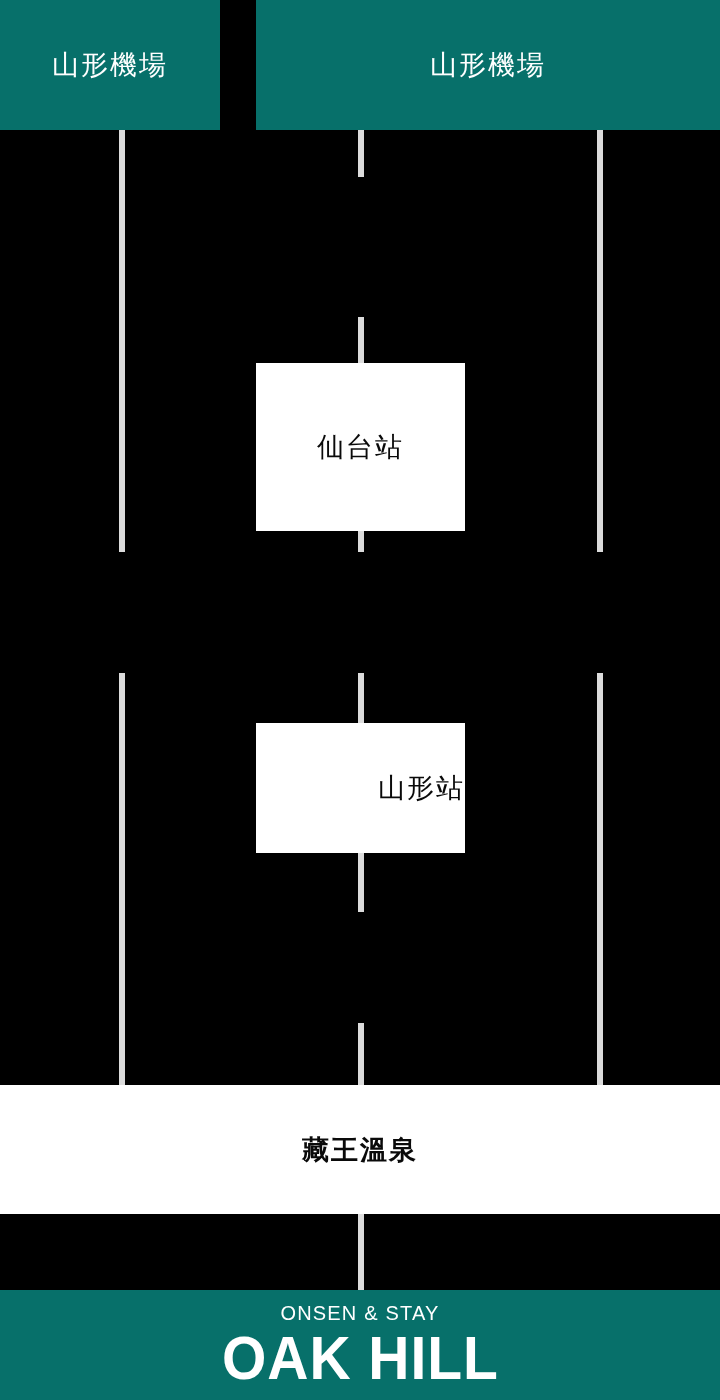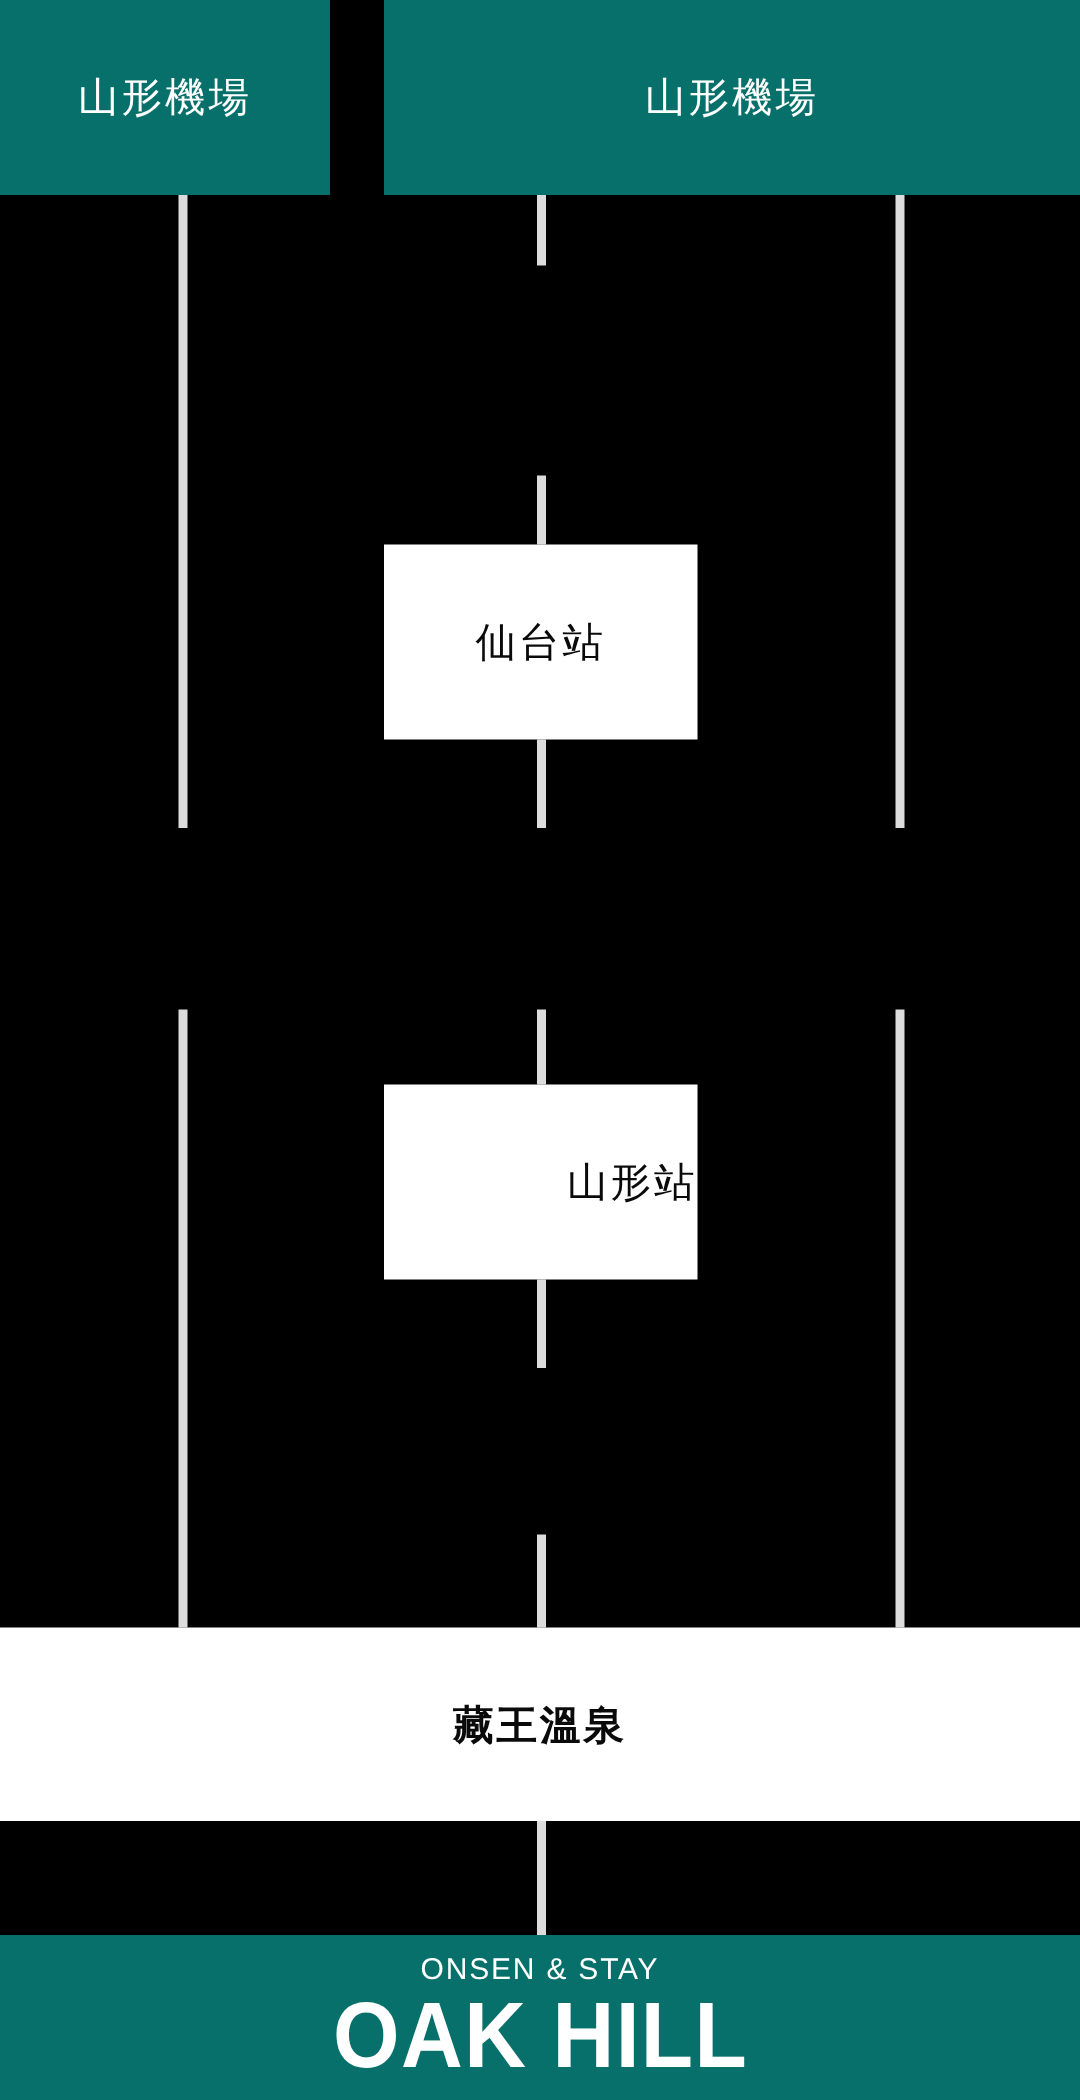--- a/index.html
+++ b/index.html
@@ -46,21 +46,21 @@
     left: 256px;
     width: 209px;
     background: #ffffff;
     display: flex;
     align-items: center;
     justify-content: center;
     color: #0a0a0a;
     font-size: 27px;
     letter-spacing: 2px;
   }
-  #box-sendai  { top: 363px; height: 130px; }
+  #box-sendai  { top: 363px; height: 168px; }
   #box-yamagata{ top: 723px; height: 130px; justify-content: flex-end; }
 
   
   #band-onsen {
     position: absolute;
     left: 0;
     top: 1085px;
     width: 720px;
     height: 129px;
     background: #ffffff;

